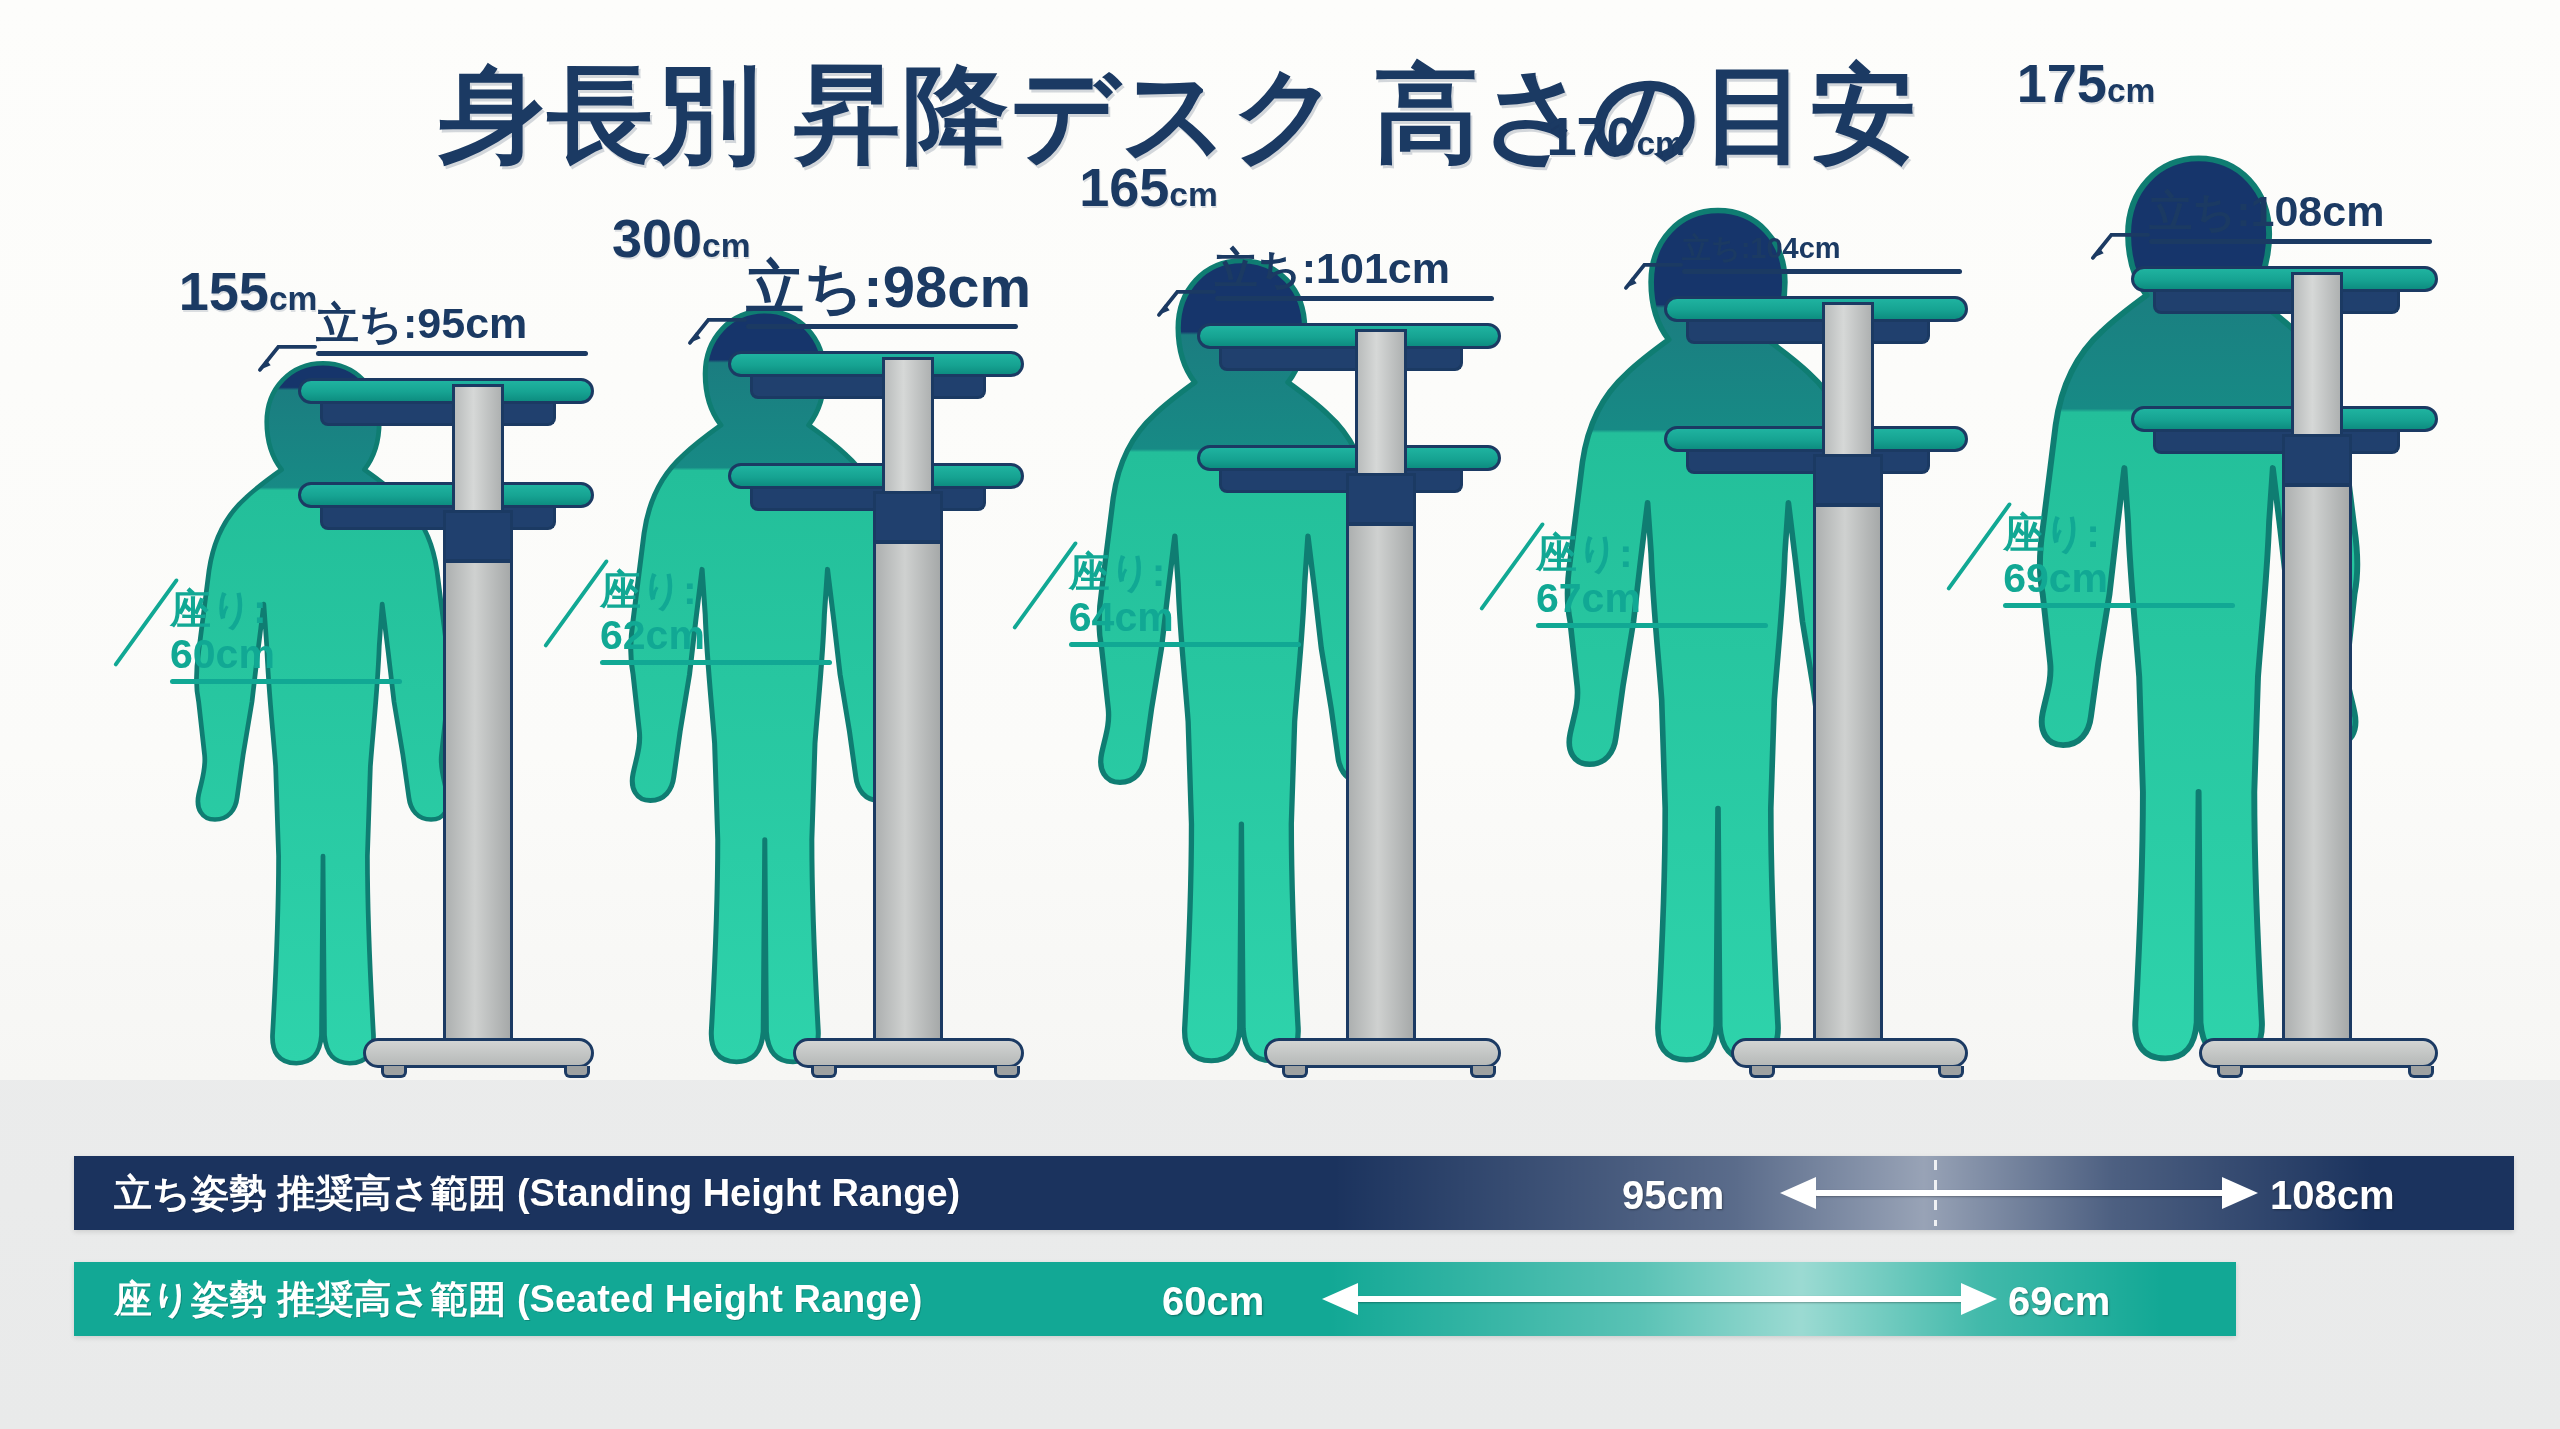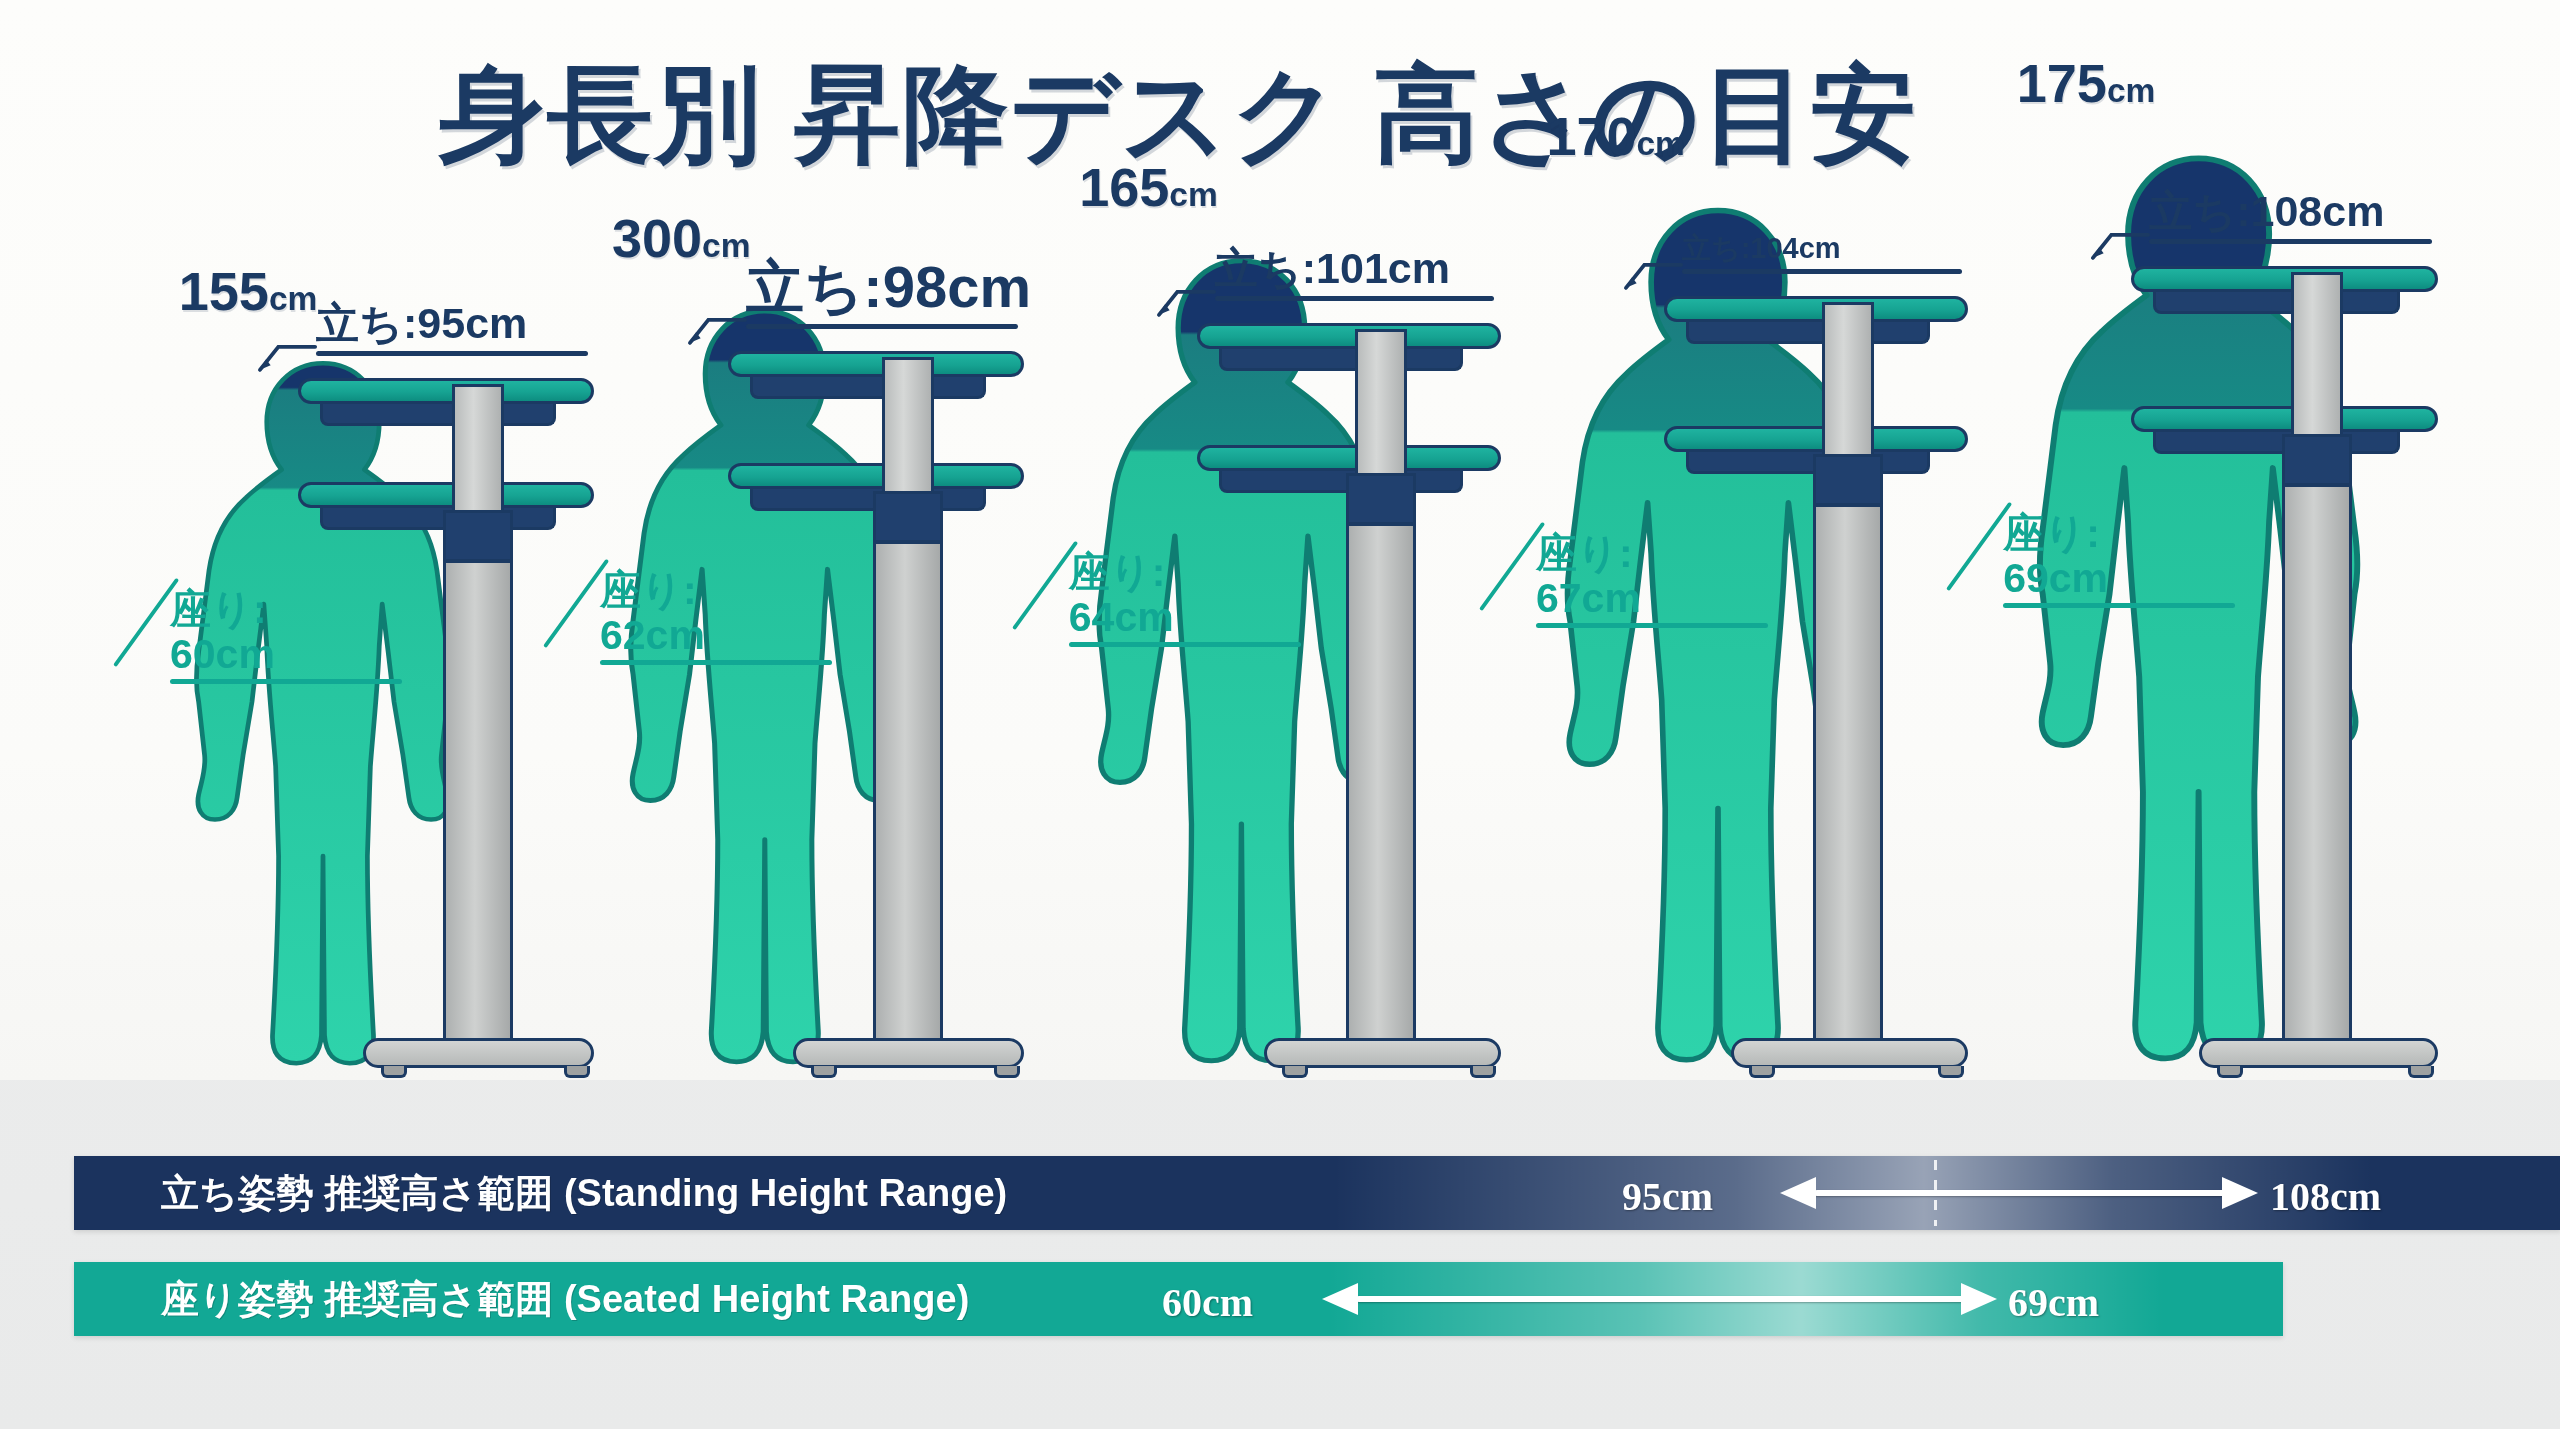--- a/index.html
+++ b/index.html
@@ -43,31 +43,31 @@
   .foot{position:absolute;height:12px;width:26px;border-radius:0 0 6px 6px;
         background:#9ea1a1;border:3px solid #1b3a63;border-top:none;box-sizing:border-box;}
 
   
   .callout{position:absolute;white-space:nowrap;font-weight:700;line-height:1.08;}
   .cStand{color:#1b3a63;}
   .cSit{color:#11a894;}
 
   
   .barWrap{position:absolute;}
-  .bar{position:absolute;display:flex;align-items:center;overflow:hidden;padding-left:47px;}
+  .bar{position:absolute;display:flex;align-items:center;overflow:hidden;}
   .barStand{background:#1b335e;box-shadow:0 2px 5px rgba(0,0,0,.12);}
   .barSit{background:#12a895;box-shadow:0 2px 5px rgba(0,0,0,.12);}
   .barLabel{color:#ffffff;font-weight:700;white-space:nowrap;
             text-shadow:1px 1px 0 rgba(0,0,0,.18);}
   .gradOverlayS{position:absolute;top:0;bottom:0;
      background:linear-gradient(90deg,rgba(255,255,255,0) 0%,rgba(255,255,255,.28) 34%,rgba(255,255,255,.55) 50%,rgba(255,255,255,.22) 66%,rgba(255,255,255,0) 88%);}
   .gradOverlayT{position:absolute;top:0;bottom:0;
      background:linear-gradient(90deg,rgba(255,255,255,0) 0%,rgba(255,255,255,.30) 34%,rgba(255,255,255,.58) 52%,rgba(255,255,255,.20) 72%,rgba(255,255,255,0) 92%);}
   .endVal{position:absolute;color:#fff;font-weight:700;white-space:nowrap;
-          text-shadow:1px 1px 2px rgba(0,0,0,.35);font-family:Liberation Serif, serif;}
+          text-shadow:1px 1px 2px rgba(0,0,0,.35);}
   .arrowLine{position:absolute;height:6px;background:#fff;border-radius:3px;
              box-shadow:0 1px 2px rgba(0,0,0,.3);}
   .arrowHead{position:absolute;width:0;height:0;}
   .dashTick{position:absolute;width:3px;background:repeating-linear-gradient(180deg,rgba(255,255,255,.85) 0 10px,rgba(255,255,255,0) 10px 20px);}
 </style>
 </head>
 <body>
 
 <div id="stage">
 

